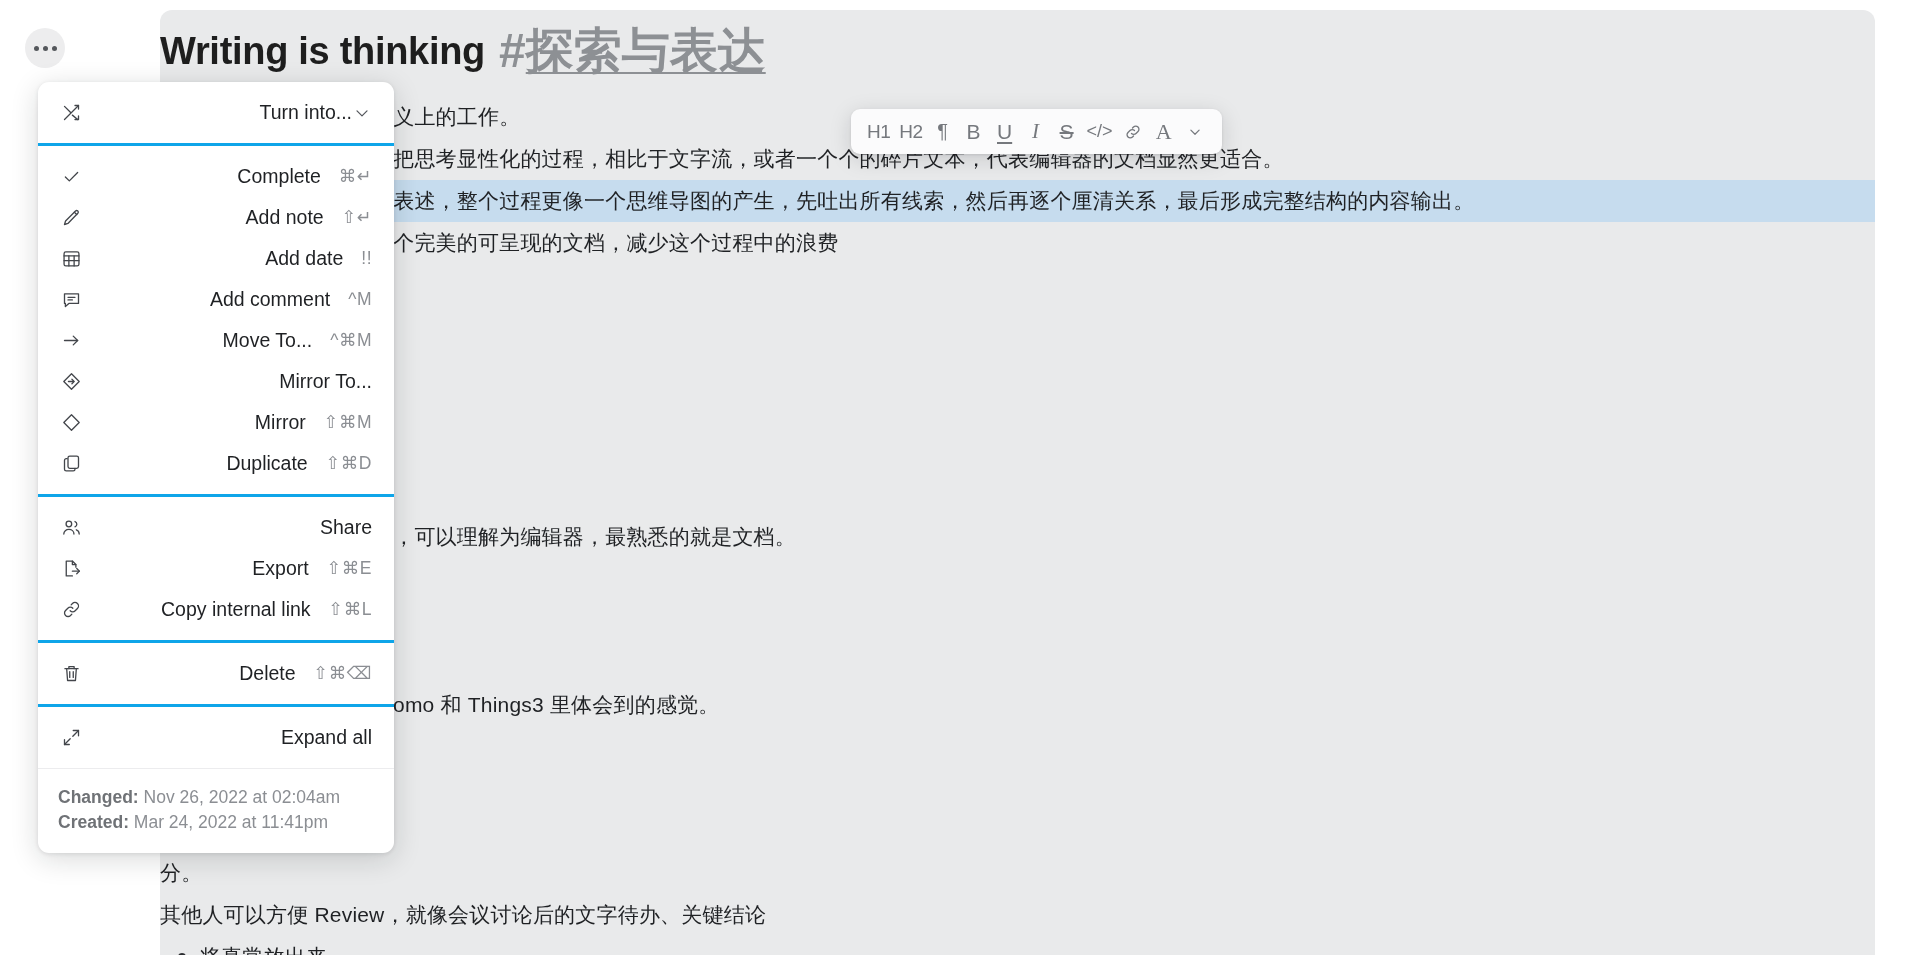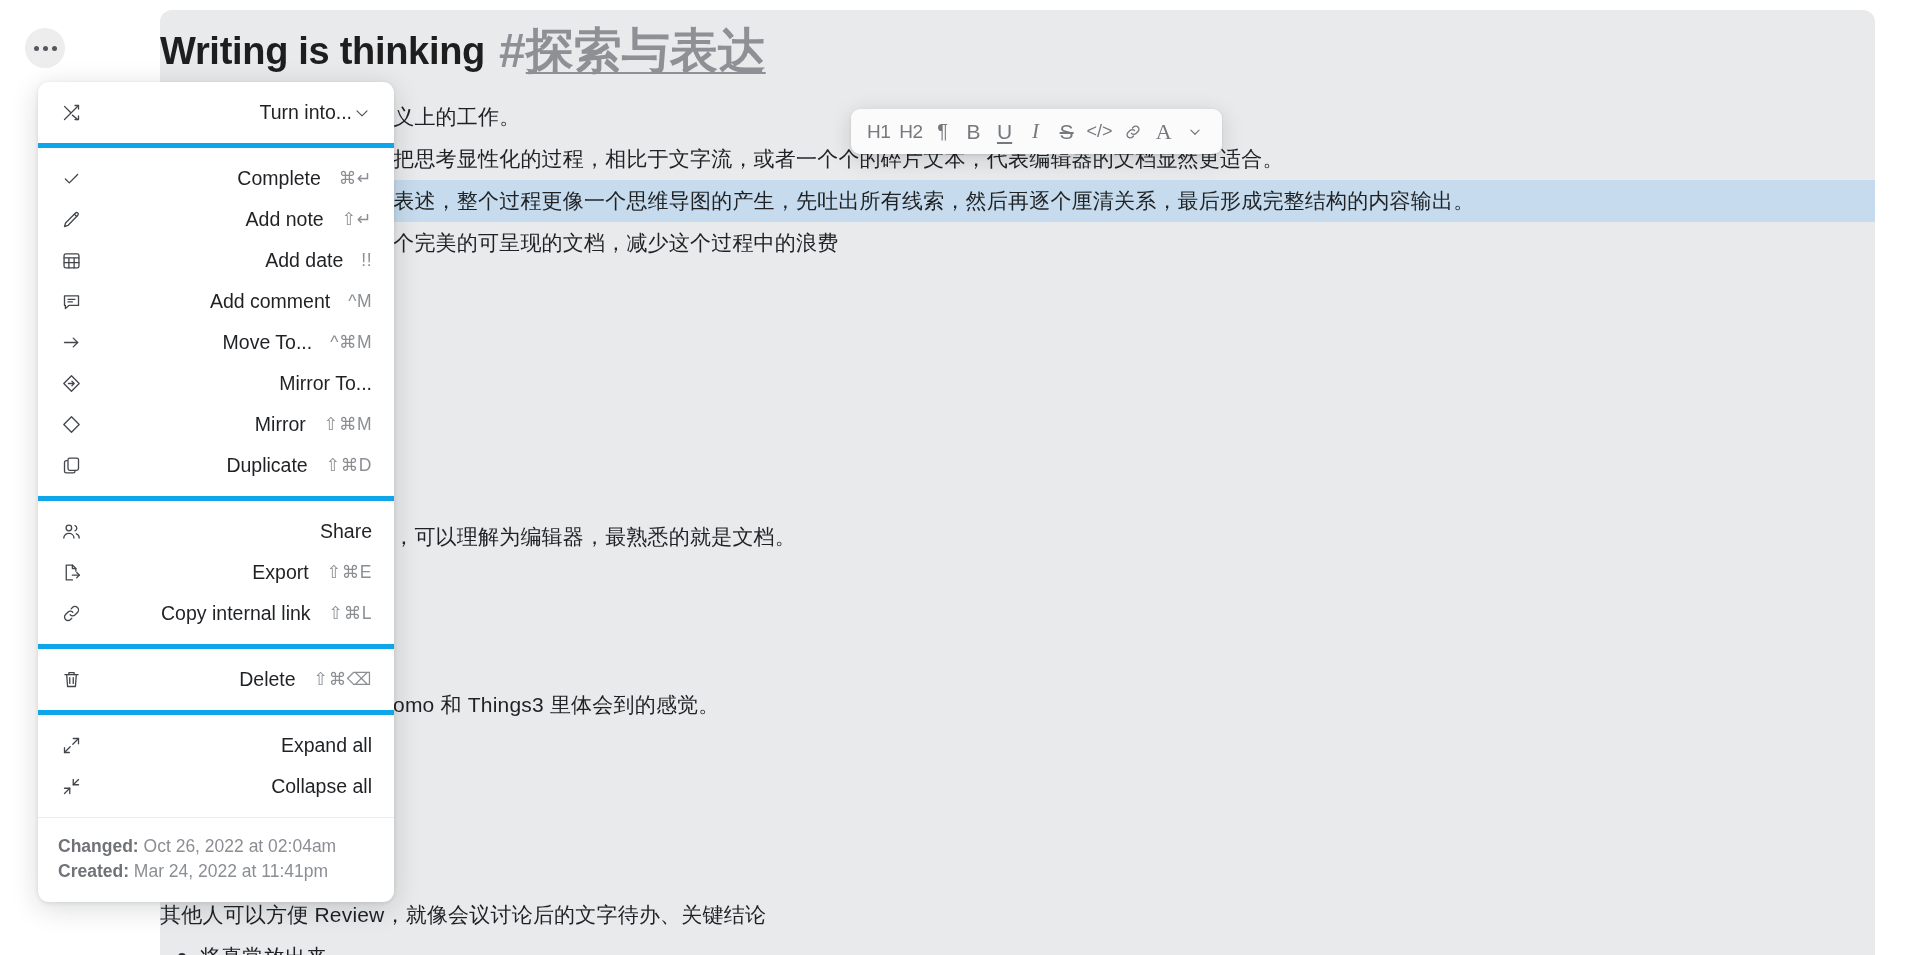--- a/index.html
+++ b/index.html
@@ -133,21 +133,21 @@
     background: #ffffff;
     border-radius: 11px;
     box-shadow: 0 6px 28px rgba(20,22,26,0.16), 0 1px 4px rgba(20,22,26,0.10);
     z-index: 60;
     padding: 0;
     font-size: 19px;
     color: #1f2124;
     overflow: hidden;
   }
   .ctx-group { padding: 10px 0; text-align: right; }
-  .ctx-group + .ctx-group { border-top: 5px solid #0ea5e9; }
+  .ctx-group + .ctx-group { border-top: 3px solid #0ea5e9; }
   .ctx-item {
     display: flex;
     align-items: center;
     height: 41px;
     padding: 0 22px 0 20px;
     cursor: pointer;
     white-space: nowrap;
   }
   .ctx-ico {
     width: 26px;
@@ -456,36 +456,23 @@
               <g fill="none" stroke="currentColor" stroke-width="1.5" stroke-linecap="round" stroke-linejoin="round">
                 <path d="M14 4h6v6"></path>
                 <path d="M20 4l-6.5 6.5"></path>
                 <path d="M9.5 20H4v-5.5"></path>
                 <path d="M4 20l6.5-6.5"></path>
               </g>
             </svg>
           </span>
           <span class="ctx-label">Expand all</span>
         </div>
-        <div class="ctx-item">
-          <span class="ctx-ico">
-            <svg width="21" height="21" viewBox="0 0 24 24">
-              <g fill="none" stroke="currentColor" stroke-width="1.5" stroke-linecap="round" stroke-linejoin="round">
-                <path d="M20 10h-6V4"></path>
-                <path d="M14 10l6-6"></path>
-                <path d="M4 14h6v6"></path>
-                <path d="M10 14l-6 6"></path>
-              </g>
-            </svg>
-          </span>
-          <span class="ctx-label">Collapse all</span>
-        </div>
       </div>
       <div class="ctx-meta">
-        <div><b>Changed:</b><span> Oct 26, 2022 at 02:04am</span></div>
+        <div><b>Changed:</b><span> Nov 26, 2022 at 02:04am</span></div>
         <div><b>Created:</b><span> Mar 24, 2022 at 11:41pm</span></div>
       </div>
     </div>
 
   <div class="fmt-toolbar" id="fmt-toolbar">
       <div class="fmt-btn hh">H1</div>
       <div class="fmt-btn hh">H2</div>
       <div class="fmt-btn para">¶</div>
       <div class="fmt-btn b">B</div>
       <div class="fmt-btn u">U</div>

